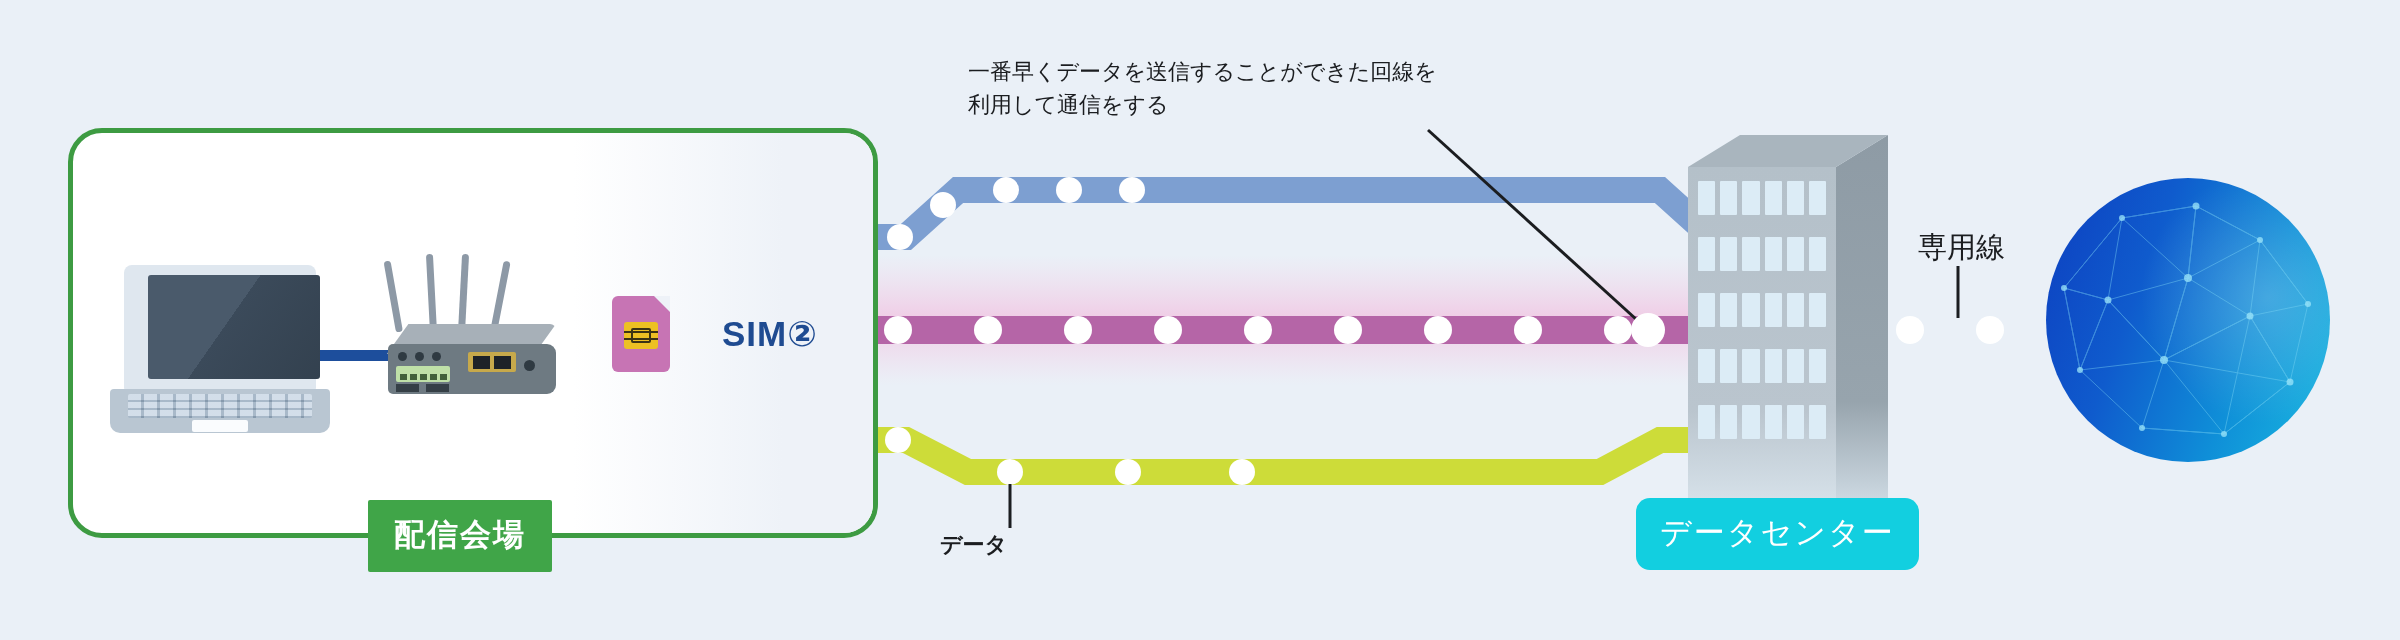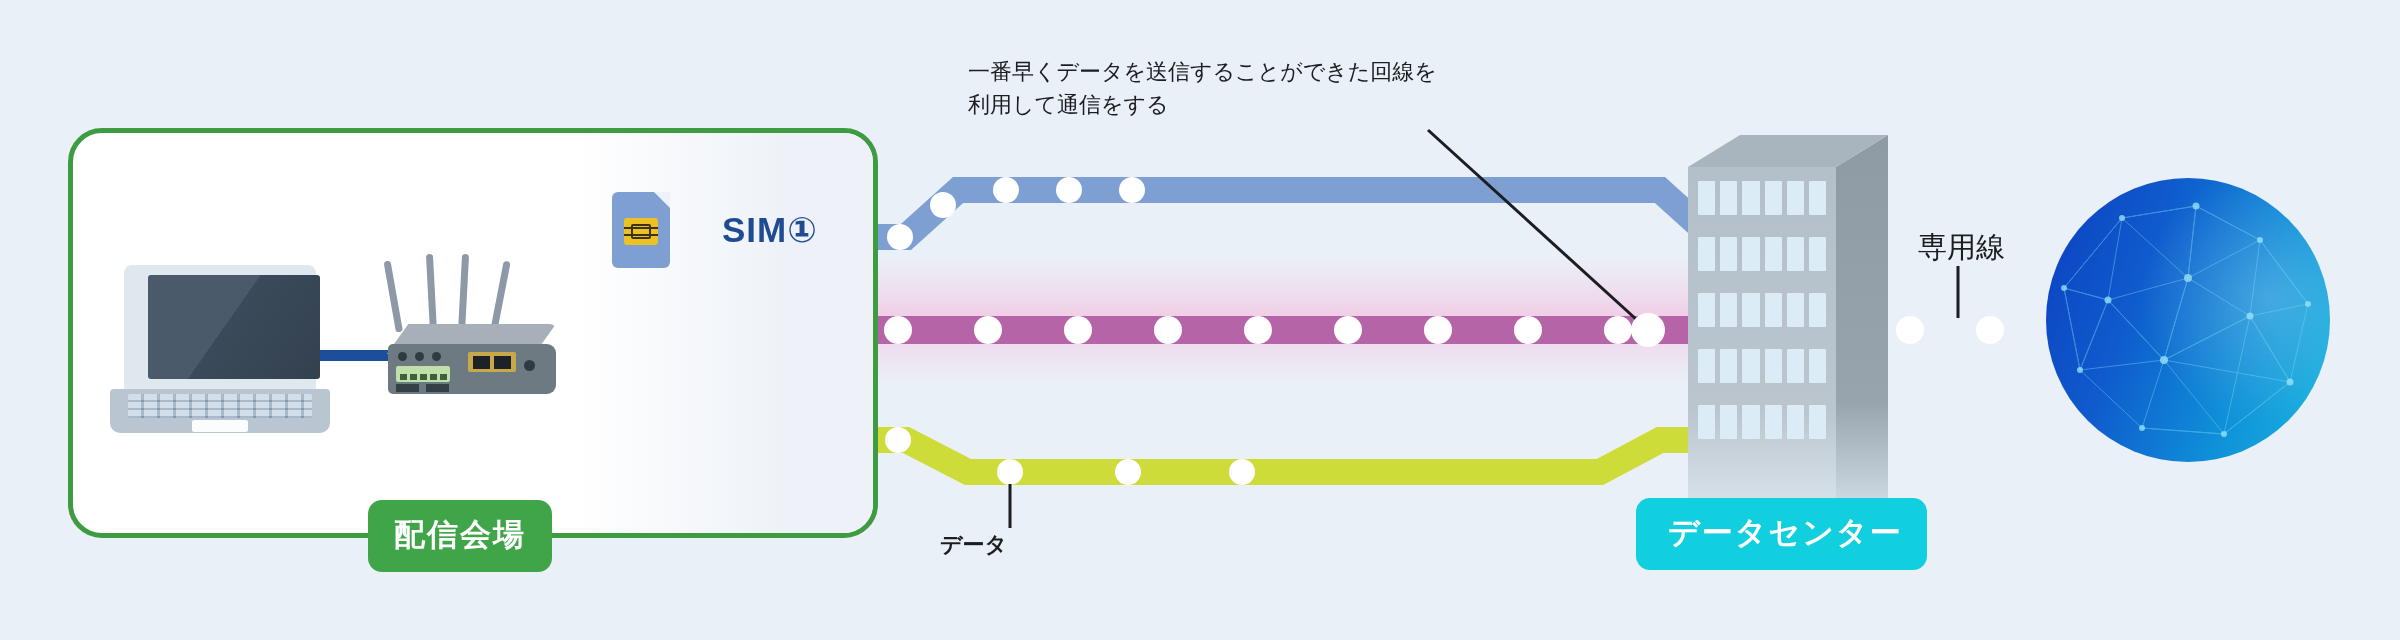--- a/index.html
+++ b/index.html
@@ -43,21 +43,21 @@
   .venue-badge {
     position: absolute;
     left: 368px;
     top: 500px;
     background: #40a548;
     color: #ffffff;
     font-size: 31px;
     font-weight: bold;
     letter-spacing: 2px;
     padding: 14px 26px 16px 26px;
-    border-radius: 14px;
+    border-radius: 2px;
     white-space: nowrap;
   }
 
   
   .laptop { position: absolute; left: 110px; top: 265px; width: 220px; height: 170px; }
   .lt-lid {
     position: absolute; left: 14px; top: 0; width: 192px; height: 125px;
     background: #dfe7ef; border-radius: 8px 8px 2px 2px;
   }
   .lt-screen {
@@ -203,22 +203,22 @@
     background: #a9b5be;
     clip-path: polygon(0 32px, 148px 32px, 200px 0, 52px 0);
   }
   .dc-win-row {
     position: absolute; left: 10px; width: 128px; height: 34px;
     display: flex; gap: 5px;
   }
   .dc-win-row i { flex: 1; background: #dcecf6; display: block; border-radius: 1px; }
   .dc-badge {
     position: absolute; left: 1636px; top: 498px;
-    background: #12cfe0; color: #ffffff; font-size: 31px; font-weight: bold;
-    letter-spacing: 2px; padding: 14px 24px 16px 32px; border-radius: 14px;
+    background: #12cfe0; color: #ffffff; font-size: 31px; font-weight: normal;
+    letter-spacing: 2px; padding: 14px 24px 16px 24px; border-radius: 14px;
     white-space: nowrap;
   }
 
   
   .inet {
     position: absolute; left: 2046px; top: 178px; width: 284px; height: 284px;
     border-radius: 50%;
     background:
       radial-gradient(circle at 78% 42%, rgba(255,255,255,0.22) 0%, rgba(255,255,255,0) 46%),
       linear-gradient(110deg, #0d3fc0 0%, #0f5bcd 34%, #0f8fd8 68%, #19b9e0 100%);
@@ -350,27 +350,27 @@
         <i></i>
         <i></i>
       </div>
     <div class="rt-slots">
         <i></i>
         <i></i>
       </div>
     <div class="rt-knob"></div>
   </div>
 
-  <div class="sim-row" style="left:612px; top:192px;">
-    <div class="sim-card blue">
+
+  <div class="sim-row" style="left:612px; top:296px;">
+    <div class="sim-card pink">
       <div class="sim-chip"></div>
     </div>
-    <div class="sim-label">SIM①</div>
-  </div>
-
+    <div class="sim-label">SIM②</div>
+  </div>
 
 
   <div class="venue-badge">配信会場</div>
 
   <div class="dc">
     <div class="dc-side"></div>
     <div class="dc-front"></div>
     <div class="dc-roof"></div>
     <div class="dc-win-row" style="top:46px;">
         <i></i>

